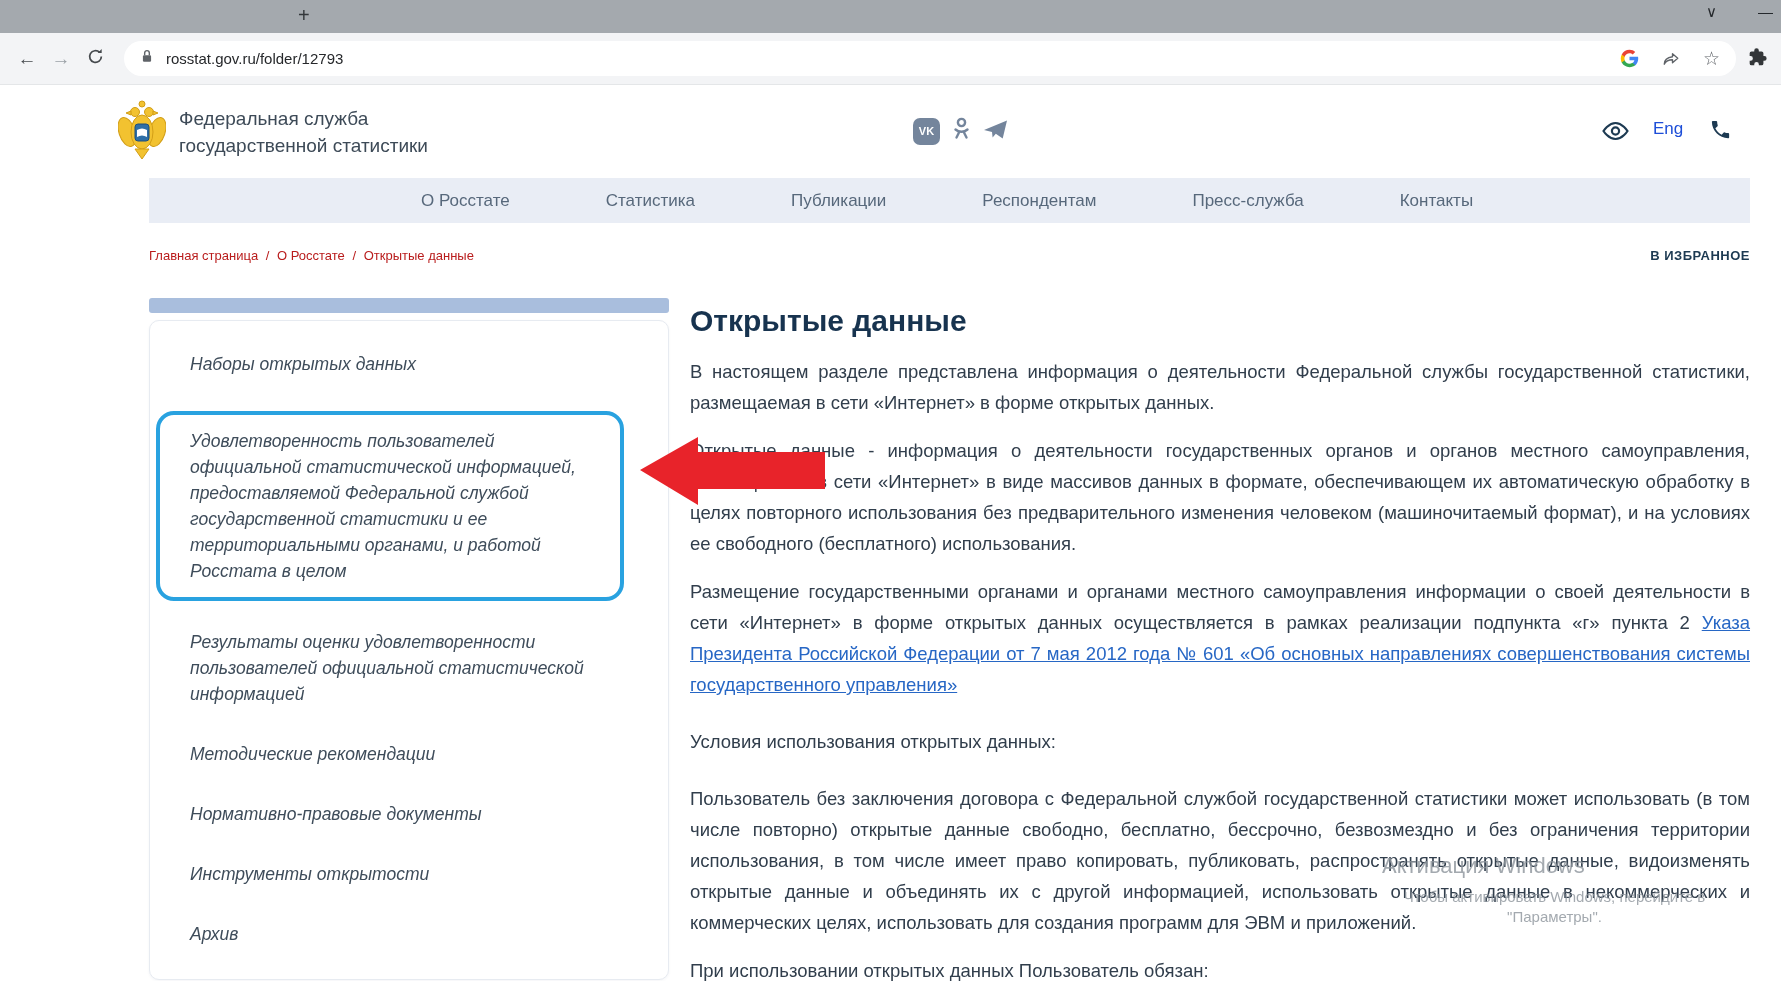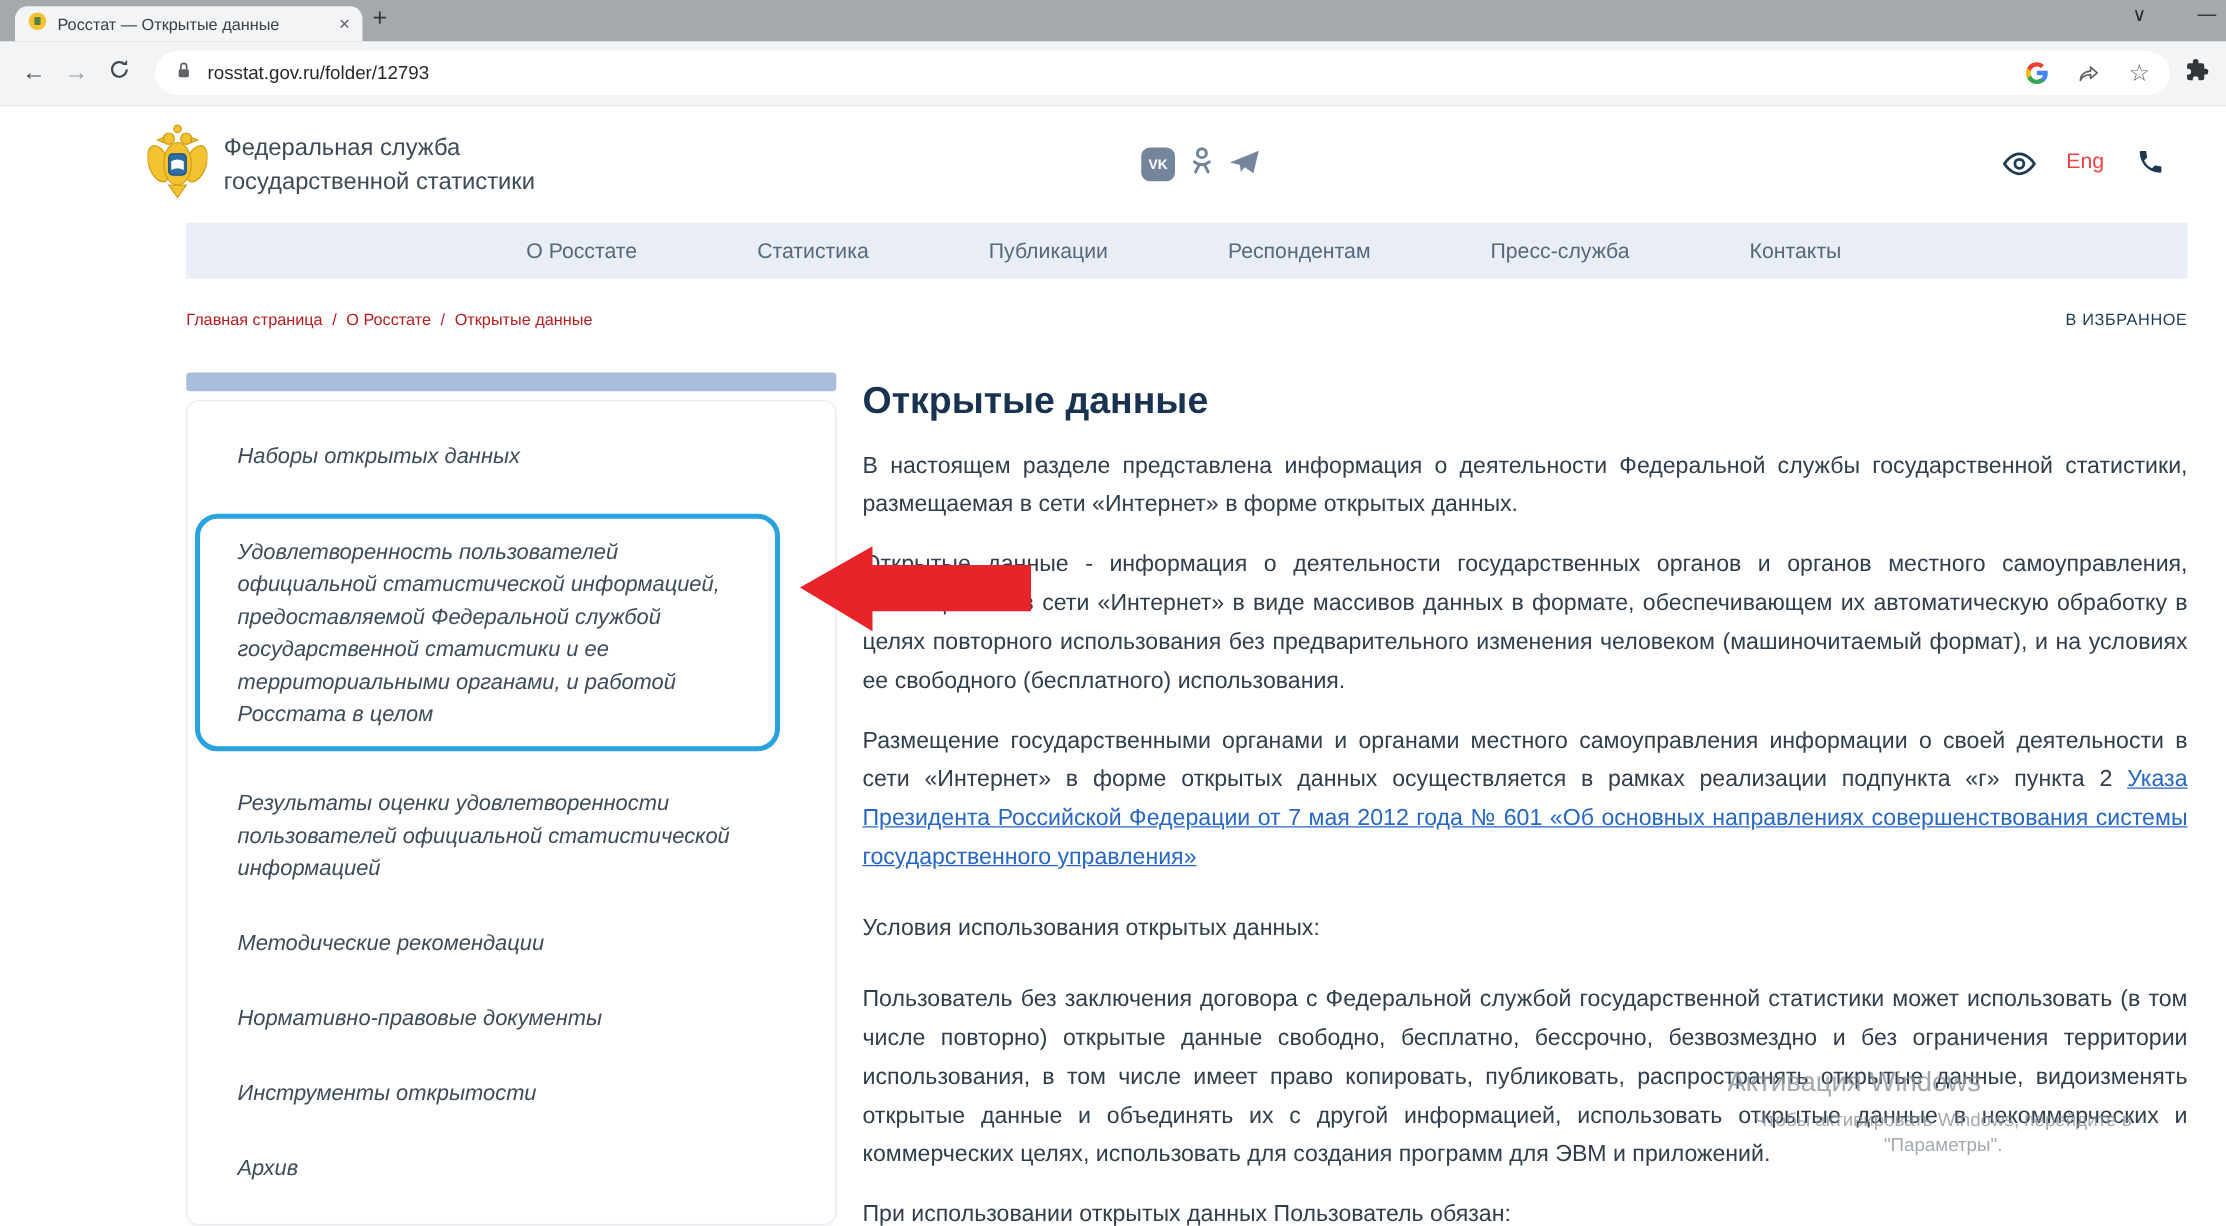--- a/index.html
+++ b/index.html
@@ -51,38 +51,38 @@
     display:flex; align-items:center; padding:0 18px;
   }
   .searchbox input {
     border:none; outline:none; flex:1; font-size:17px; color:#3d4a57;
     font-family:"Liberation Sans", sans-serif;
   }
   .searchbox input::placeholder { color:#8f9aa8; }
   .sb-ico { margin-left:22px; display:flex; }
   .hdr-right { position:absolute; display:flex; align-items:center; }
   .eye { left:1601px; top:35px; }
-  .eng { left:1653px; top:34px; font-size:17px; color:#ef4444; }
+  .eng { left:1653px; top:34px; font-size:17px; color:#1d4ed8; }
   .phone { left:1709px; top:33px; }
 
   
   .navband {
     margin-left:149px; width:1601px; height:45px; background:#e9edf5;
     display:flex; align-items:center; gap:96px; padding-left:272px;
   }
   .navband a { font-size:17px; color:#57687b; text-decoration:none; white-space:nowrap; }
 
   
   .crumbrow {
     margin:14px 0 0 149px; width:1601px; height:36px;
     display:flex; justify-content:space-between; align-items:center;
   }
   .crumbs { font-size:13px; color:#b91c1c; }
   .crumbs .sep { margin:0 4px; }
-  .fav { font-size:13px; font-weight:normal; letter-spacing:.5px; color:#1d3a52; }
+  .fav { font-size:13px; font-weight:bold; letter-spacing:.5px; color:#1d3a52; }
 
   
   .content { margin:25px 0 0 149px; width:1601px; display:flex; align-items:flex-start; position:relative; }
 
   .sidebar { width:520px; flex:0 0 auto; }
   .bar-blue { height:15px; background:#a9bedd; border-radius:3px; }
   .sidecard {
     margin-top:7px; background:#fff; border:1px solid #e7ebf1; border-radius:10px;
     box-shadow:0 1px 3px rgba(40,60,90,.05);
     padding:30px 40px 26px 40px; min-height:597px;
@@ -111,30 +111,20 @@
     color:rgba(143,150,158,.82); pointer-events:none;
   }
   .watermark .w1 { font-size:22px; line-height:26px; }
   .watermark .w2 { font-size:15px; line-height:20px; margin-top:8px; text-align:center; }
   .watermark .w3 { font-size:15px; line-height:20px; text-align:center; }
 </style>
 </head>
 <body>
 
 <div class="tabstrip">
-  <div class="tab">
-    <span>
-      <svg width="16" height="16" viewBox="0 0 16 16">
-          <circle cx="8" cy="8" r="7" fill="#f2c230"></circle>
-          <rect x="5.5" y="4.5" width="5" height="6.5" rx="1" fill="#55823f"></rect>
-        </svg>
-    </span>
-    <span class="tab-title">Росстат — Открытые данные</span>
-    <span class="tab-close">×</span>
-  </div>
   <span class="newtab">+</span>
   <span class="win-ctrl" style="left:1706px;">∨</span>
   <span class="win-ctrl" style="left:1758px;">—</span>
 </div>
 
 <div class="toolbar">
   <span class="navbtn back">←</span>
   <span class="navbtn fwd">→</span>
   <span class="navbtn">
     <svg width="19" height="19" viewBox="0 0 24 24">

